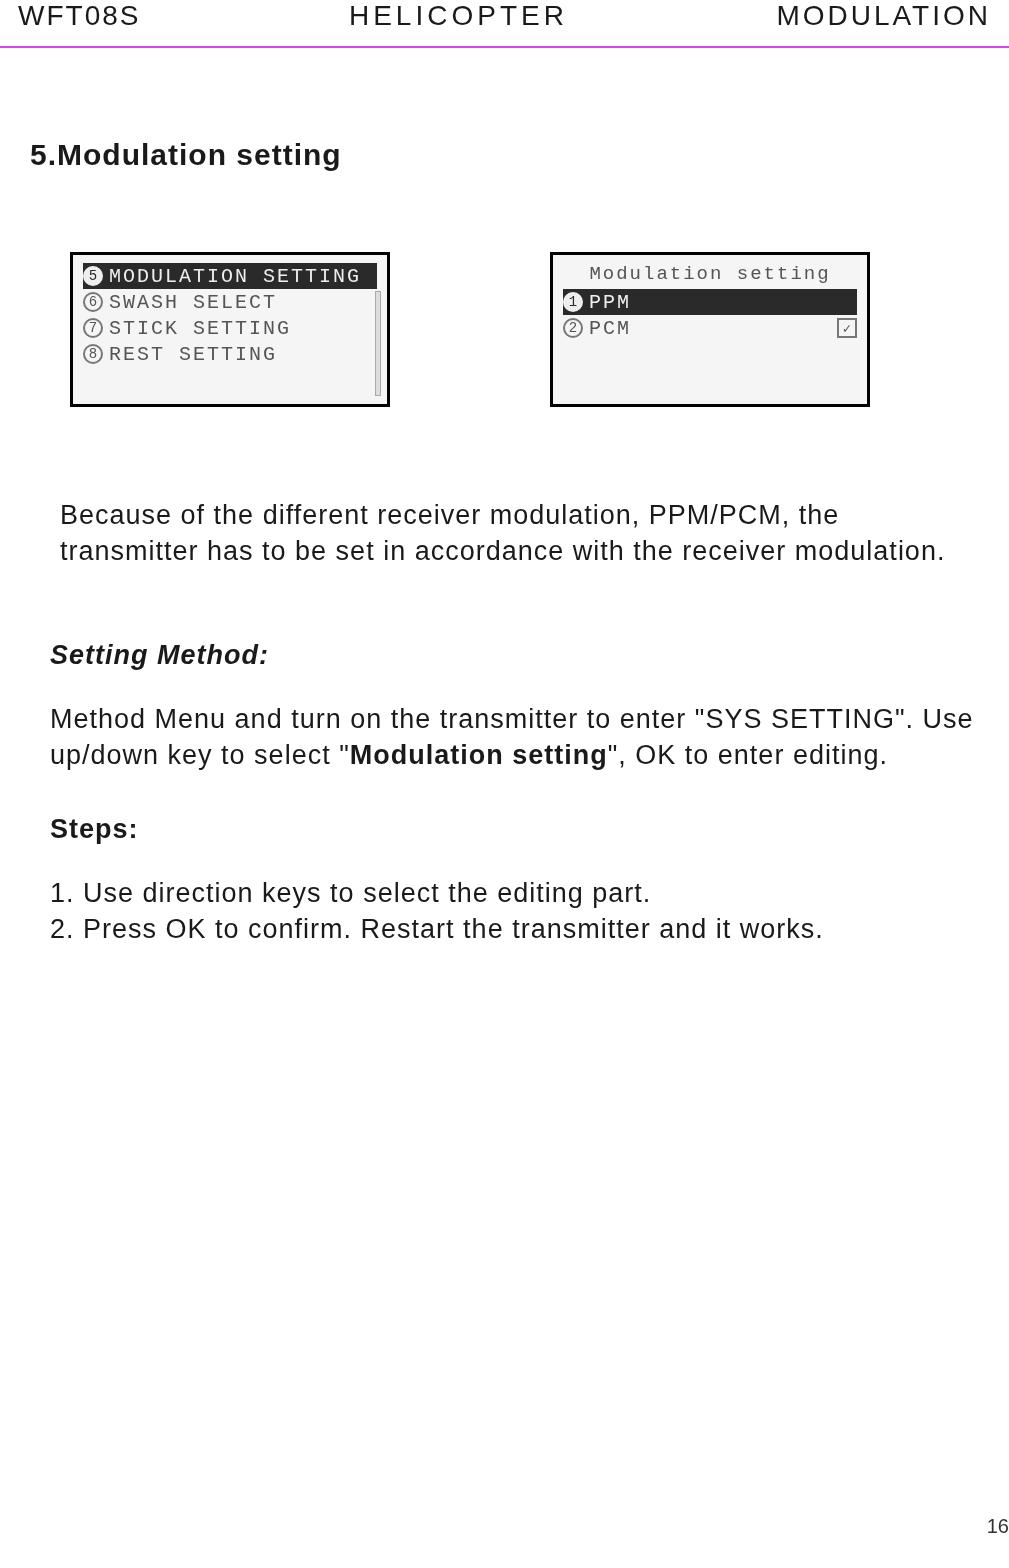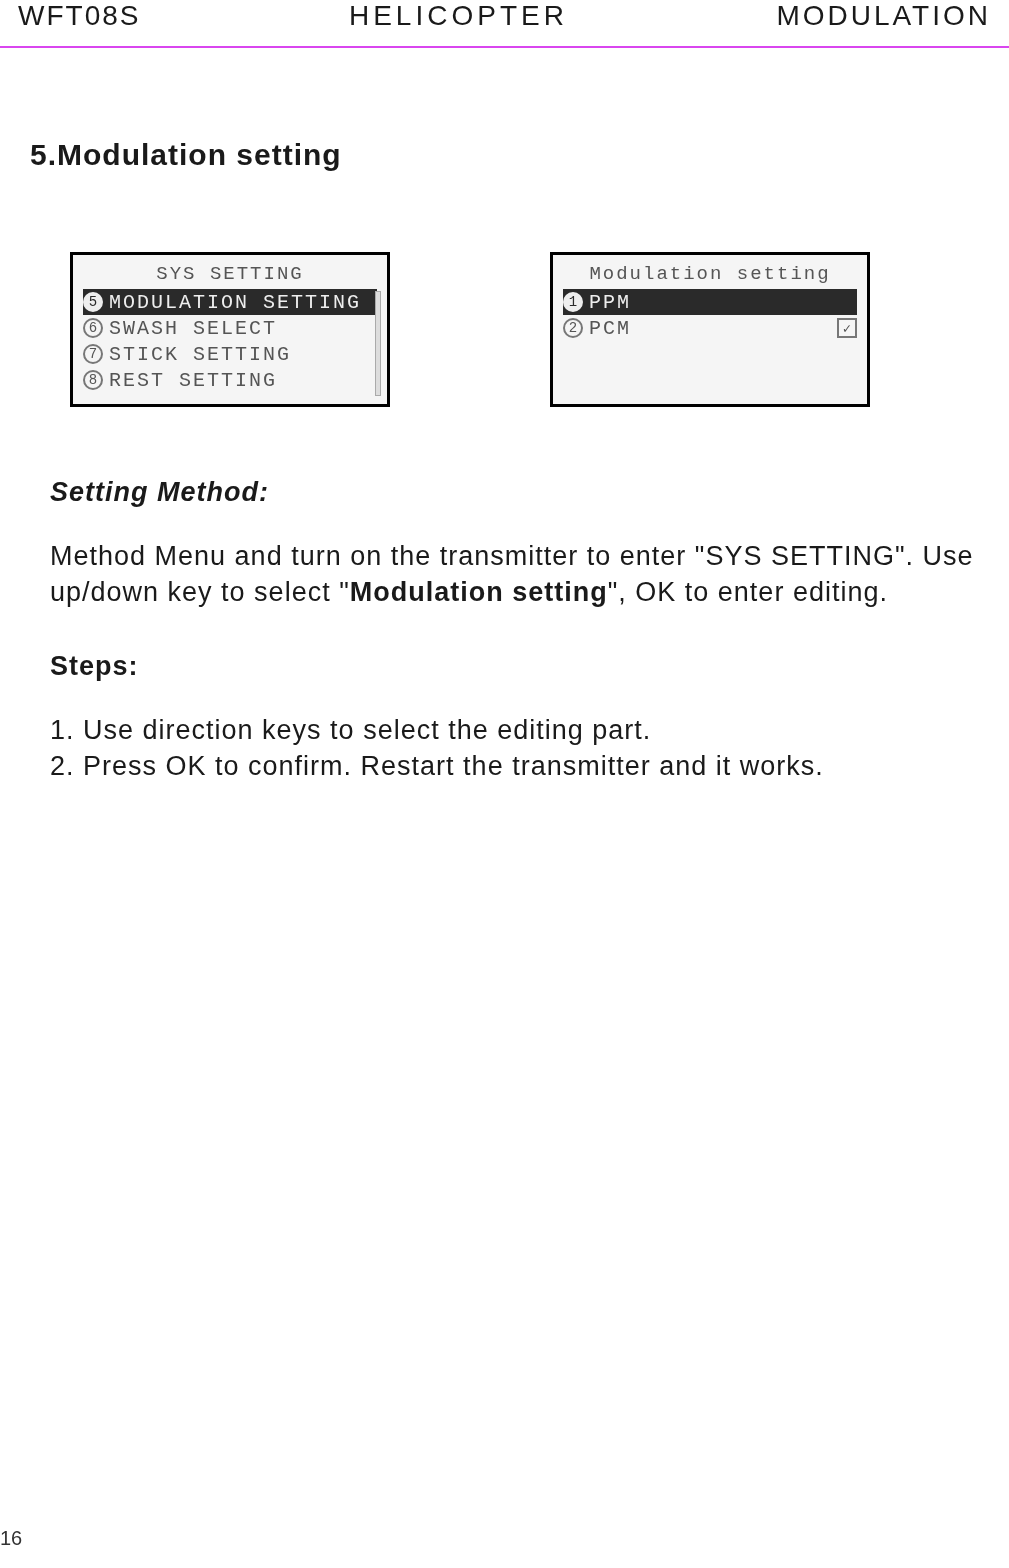--- a/index.html
+++ b/index.html
@@ -117,44 +117,43 @@
     .steps-list {
       font-size: 27px;
       letter-spacing: 1px;
       line-height: 1.35;
       margin-top: 30px;
       margin-left: 20px;
     }
     .bold-inline { font-weight: bold; }
     .page-num {
       position: absolute;
-      bottom: 18px;
+      bottom: 30px;
       left: 0; right: 0;
-      text-align: left;
+      text-align: right;
       font-size: 20px;
       color: #333;
     }
   </style>
 </head>
 <body>
 
 <div class="header">
   <div class="header-left">WFT08S</div>
   <div class="header-center">HELICOPTER</div>
   <div class="header-right">MODULATION</div>
 </div>
 
 <div class="content">
 
   <div class="section-title">5.Modulation setting</div>
 
   <div class="screens">
 
     <div class="lcd">
-      <div class="lcd-title">SYS SETTING</div>
       <div class="lcd-row sel">
         <span class="lcd-num">5</span>
         <span>MODULATION SETTING</span>
       </div>
       <div class="lcd-row">
         <span class="lcd-num">6</span>
         <span>SWASH SELECT</span>
       </div>
       <div class="lcd-row">
         <span class="lcd-num">7</span>
@@ -175,20 +174,21 @@
       </div>
       <div class="lcd-row">
         <span class="lcd-num">2</span>
         <span>PCM</span>
         <span class="lcd-check">✓</span>
       </div>
     </div>
 
   </div>
 
+  <div class="para">Because of the different receiver modulation, PPM/PCM, the transmitter has to be set in accordance with the receiver modulation.</div>
 
   <div class="subhead">Setting Method:</div>
 
   <div class="method-para">
     <span>Method Menu and turn on the transmitter to enter "SYS SETTING". Use up/down key to select "</span><span class="bold-inline">Modulation setting</span><span>", OK to enter editing.</span>
   </div>
 
   <div class="steps-head">Steps:</div>
 
   <div class="steps-list">

